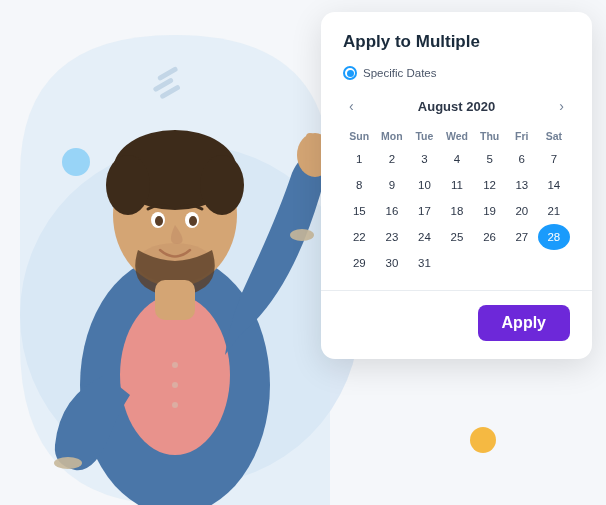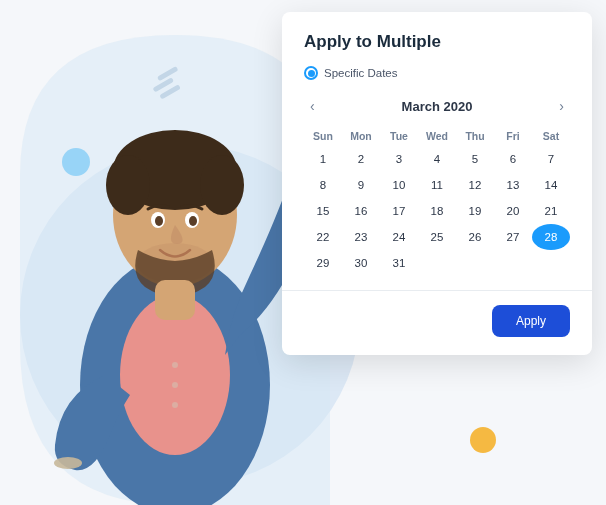--- a/index.html
+++ b/index.html
@@ -64,23 +64,23 @@
 
     .dash:nth-child(1) { transform: rotate(-10deg); margin-left: 8px; }
     .dash:nth-child(2) { transform: rotate(-10deg); }
     .dash:nth-child(3) { transform: rotate(-10deg); margin-left: 4px; }
 
     
     .modal-card {
       position: absolute;
       top: 12px;
       right: 14px;
-      width: 310px;
+      width: 271px;
       background: #ffffff;
-      border-radius: 8px;
+      border-radius: 14px;
       box-shadow: 0 8px 32px rgba(0,0,0,0.12);
       padding: 20px 22px 18px;
     }
 
     .modal-title {
       font-size: 17px;
       font-weight: 700;
       color: #1a2b3c;
       margin-bottom: 14px;
     }
@@ -205,27 +205,27 @@
 
     
     .action-row {
       display: flex;
       justify-content: flex-end;
       gap: 10px;
       align-items: center;
     }
 
     .btn-apply {
-      background: #1d4ed8;
+      background: #6d28d9;
       color: #fff;
       border: none;
       border-radius: 8px;
       padding: 9px 24px;
-      font-size: 12px;
-      font-weight: 400;
+      font-size: 16px;
+      font-weight: 700;
       cursor: pointer;
     }
 
     .btn-cancel {
       background: #fff;
       color: #4a5568;
       border: 1.5px solid #d1d9e0;
       border-radius: 8px;
       padding: 8px 20px;
       font-size: 13px;
@@ -310,21 +310,21 @@
   <div class="radio-group">
     <label class="radio-option">
       <div class="radio-circle selected">
       </div>
       <span class="radio-label">Specific Dates</span>
     </label>
   </div>
 
   <div class="calendar-header">
     <button class="nav-btn">‹</button>
-    <span class="month-label">March  2020</span>
+    <span class="month-label">August  2020</span>
     <button class="nav-btn">›</button>
   </div>
 
   <table class="calendar-grid">
     <thead>
       <tr>
         <th>Sun</th>
         <th>Mon</th>
         <th>Tue</th>
         <th>Wed</th>

